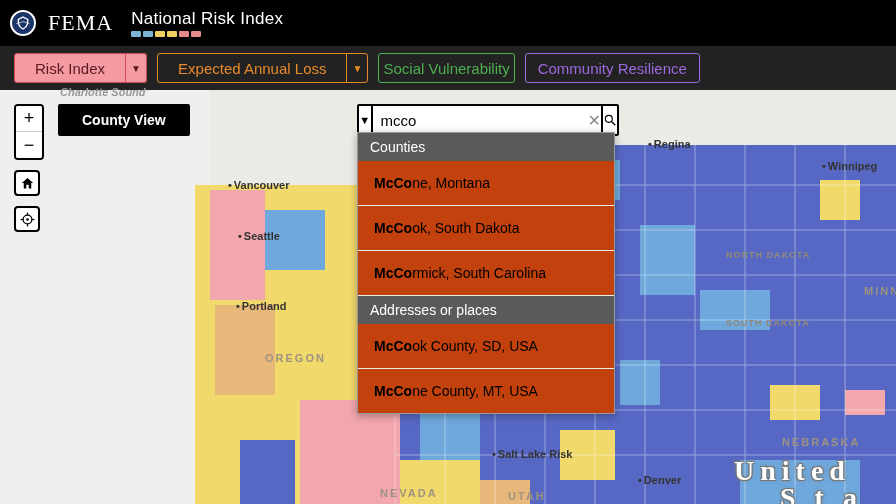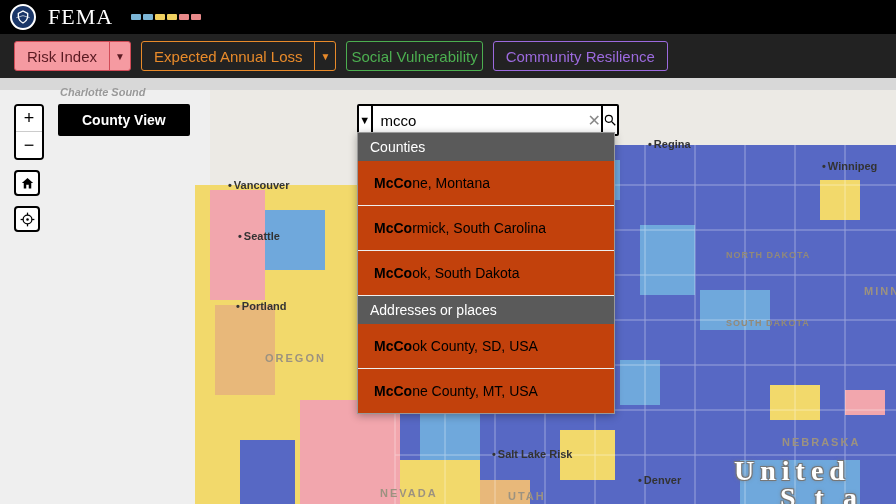--- a/index.html
+++ b/index.html
@@ -1,31 +1,31 @@
 <!DOCTYPE html>
 <html><head>
 <meta charset="utf-8">
 <style>
 * { margin:0; padding:0; box-sizing:border-box; font-family:-apple-system,BlinkMacSystemFont,"Segoe UI",Arial,sans-serif; }
 body { width:896px; height:504px; overflow:hidden; position:relative; background:#d8d8d8; }
 
 
-.header { height:34px; background:#000; display:flex; align-items:center; padding:0 10px; gap:12px; }
+.header { height:46px; background:#000; display:flex; align-items:center; padding:0 10px; gap:12px; }
 .logo-seal { width:26px; height:26px; border-radius:50%; background:#1a3668; border:2px solid #fff; display:flex; align-items:center; justify-content:center; }
 .logo-seal svg { width:16px; height:16px; }
 .fema { font-family:Georgia,serif; color:#fff; font-size:22px; letter-spacing:1px; }
 .app-title-wrap { display:flex; flex-direction:column; gap:2px; margin-left:6px; }
 .app-title { color:#fff; font-size:17px; font-weight:300; letter-spacing:.3px; }
 .color-dots { display:flex; gap:2px; }
 .color-dots span { width:10px; height:6px; border-radius:1px; }
 
 
 .navbar { height:44px; background:#222; display:flex; align-items:center; padding:0 14px; gap:10px; }
 .nav-btn { display:flex; align-items:center; border:1px solid; border-radius:3px; height:30px; }
-.nav-btn-main { padding:0 12px; font-size:15px; border-right:1px solid; height:100%; display:flex; align-items:center; }
+.nav-btn-main { padding:0 20px; font-size:15px; border-right:1px solid; height:100%; display:flex; align-items:center; }
 .nav-btn-caret { width:20px; display:flex; align-items:center; justify-content:center; font-size:10px; }
 .nav-risk { background:#f59aa1; border-color:#d14b57; color:#5a1a22; }
 .nav-risk .nav-btn-main { border-color:#d14b57; }
 .nav-eal { border-color:#e88a2a; color:#e88a2a; }
 .nav-eal .nav-btn-main { border-color:#e88a2a; }
 .nav-sv { border-color:#4caf50; color:#4caf50; padding:0 4px; font-size:15px; }
 .nav-cr { border-color:#9c6ade; color:#9c6ade; padding:0 12px; font-size:15px; }
 
 
 .map-area { position:absolute; top:90px; left:0; right:0; bottom:0; background:#e8e8e8; }
@@ -73,20 +73,21 @@
 
 <div class="header">
   <div class="logo-seal">
     <svg viewBox="0 0 24 24" fill="#fff">
         <path d="M12 2 L4 6 v5 c0 5 3.5 9 8 11 4.5-2 8-6 8-11V6z M12 4.2 L18 7.2v3.8c0 3.9-2.6 7.3-6 9-3.4-1.7-6-5.1-6-9V7.2z"></path>
         <path d="M2 13 l10-3 10 3" stroke="#fff" stroke-width="1" fill="none"></path>
       </svg>
   </div>
   <div class="fema">FEMA</div>
   <div class="app-title-wrap">
+    <div class="app-title">National Risk Index</div>
     <div class="color-dots">
       <span style="background:#7bb5d6"></span>
         <span style="background:#7bb5d6"></span>
       <span style="background:#f0d060"></span>
         <span style="background:#f0d060"></span>
       <span style="background:#e88a8a"></span>
         <span style="background:#e88a8a"></span>
     </div>
   </div>
 </div>
@@ -208,22 +209,22 @@
         <svg width="14" height="14" viewBox="0 0 24 24">
             <circle cx="10" cy="10" r="6" fill="none" stroke="#000" stroke-width="2"></circle>
             <line x1="15" y1="15" x2="21" y2="21" stroke="#000" stroke-width="2"></line>
           </svg>
       </div>
     </div>
     <div class="dropdown">
       <div class="dd-scroll scrollbar">
         <div class="dd-header">Counties</div>
         <div class="dd-item"><b>McCo</b><span>ne, Montana</span></div>
+        <div class="dd-item"><b>McCo</b><span>ok, South Dakota</span></div>
         <div class="dd-item"><b>McCo</b><span>rmick, South Carolina</span></div>
-        <div class="dd-item"><b>McCo</b><span>ok, South Dakota</span></div>
         <div class="dd-header">Addresses or places</div>
         <div class="dd-item"><b>McCo</b><span>ok County, SD, USA</span></div>
         <div class="dd-item" style="border-bottom:none"><b>McCo</b><span>ne County, MT, USA</span></div>
       </div>
     </div>
   </div>
 
 </div>
 
 </body></html>

